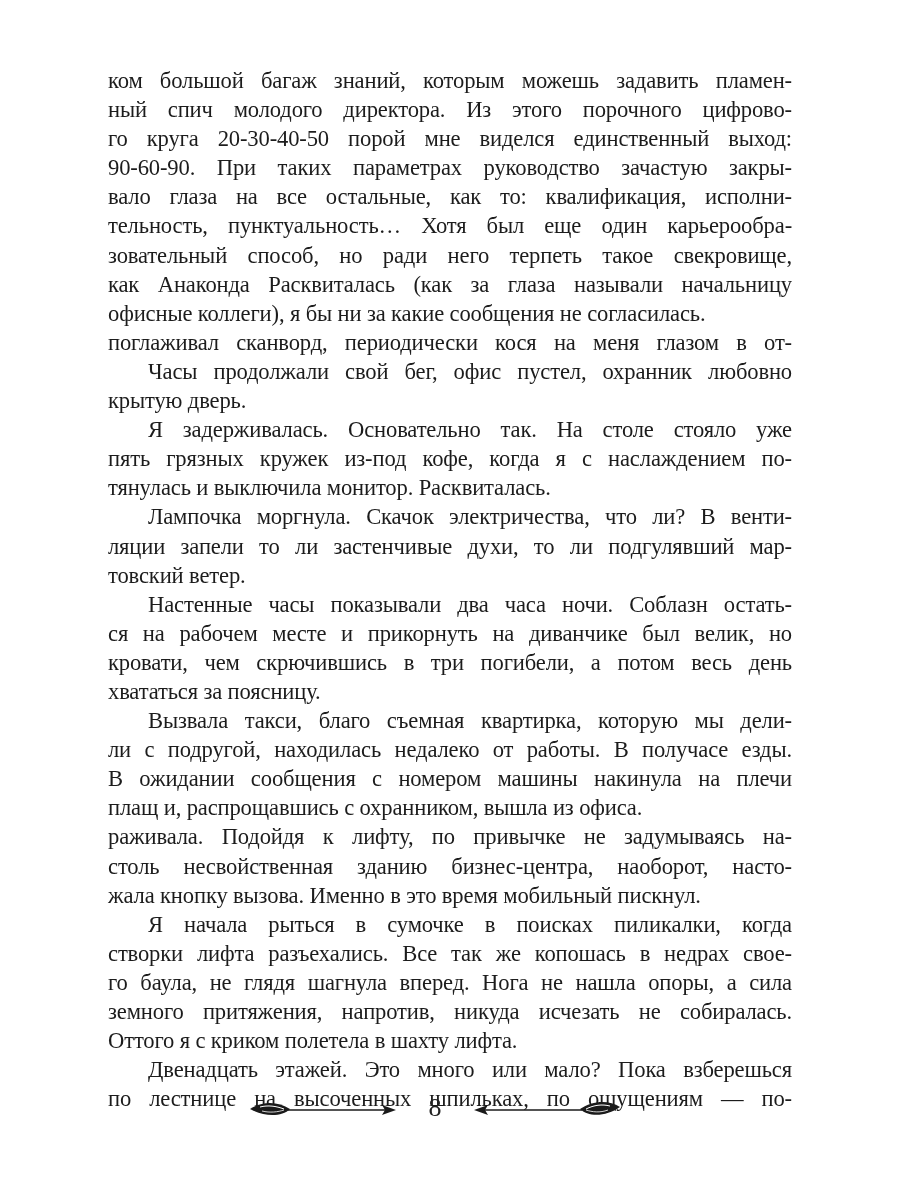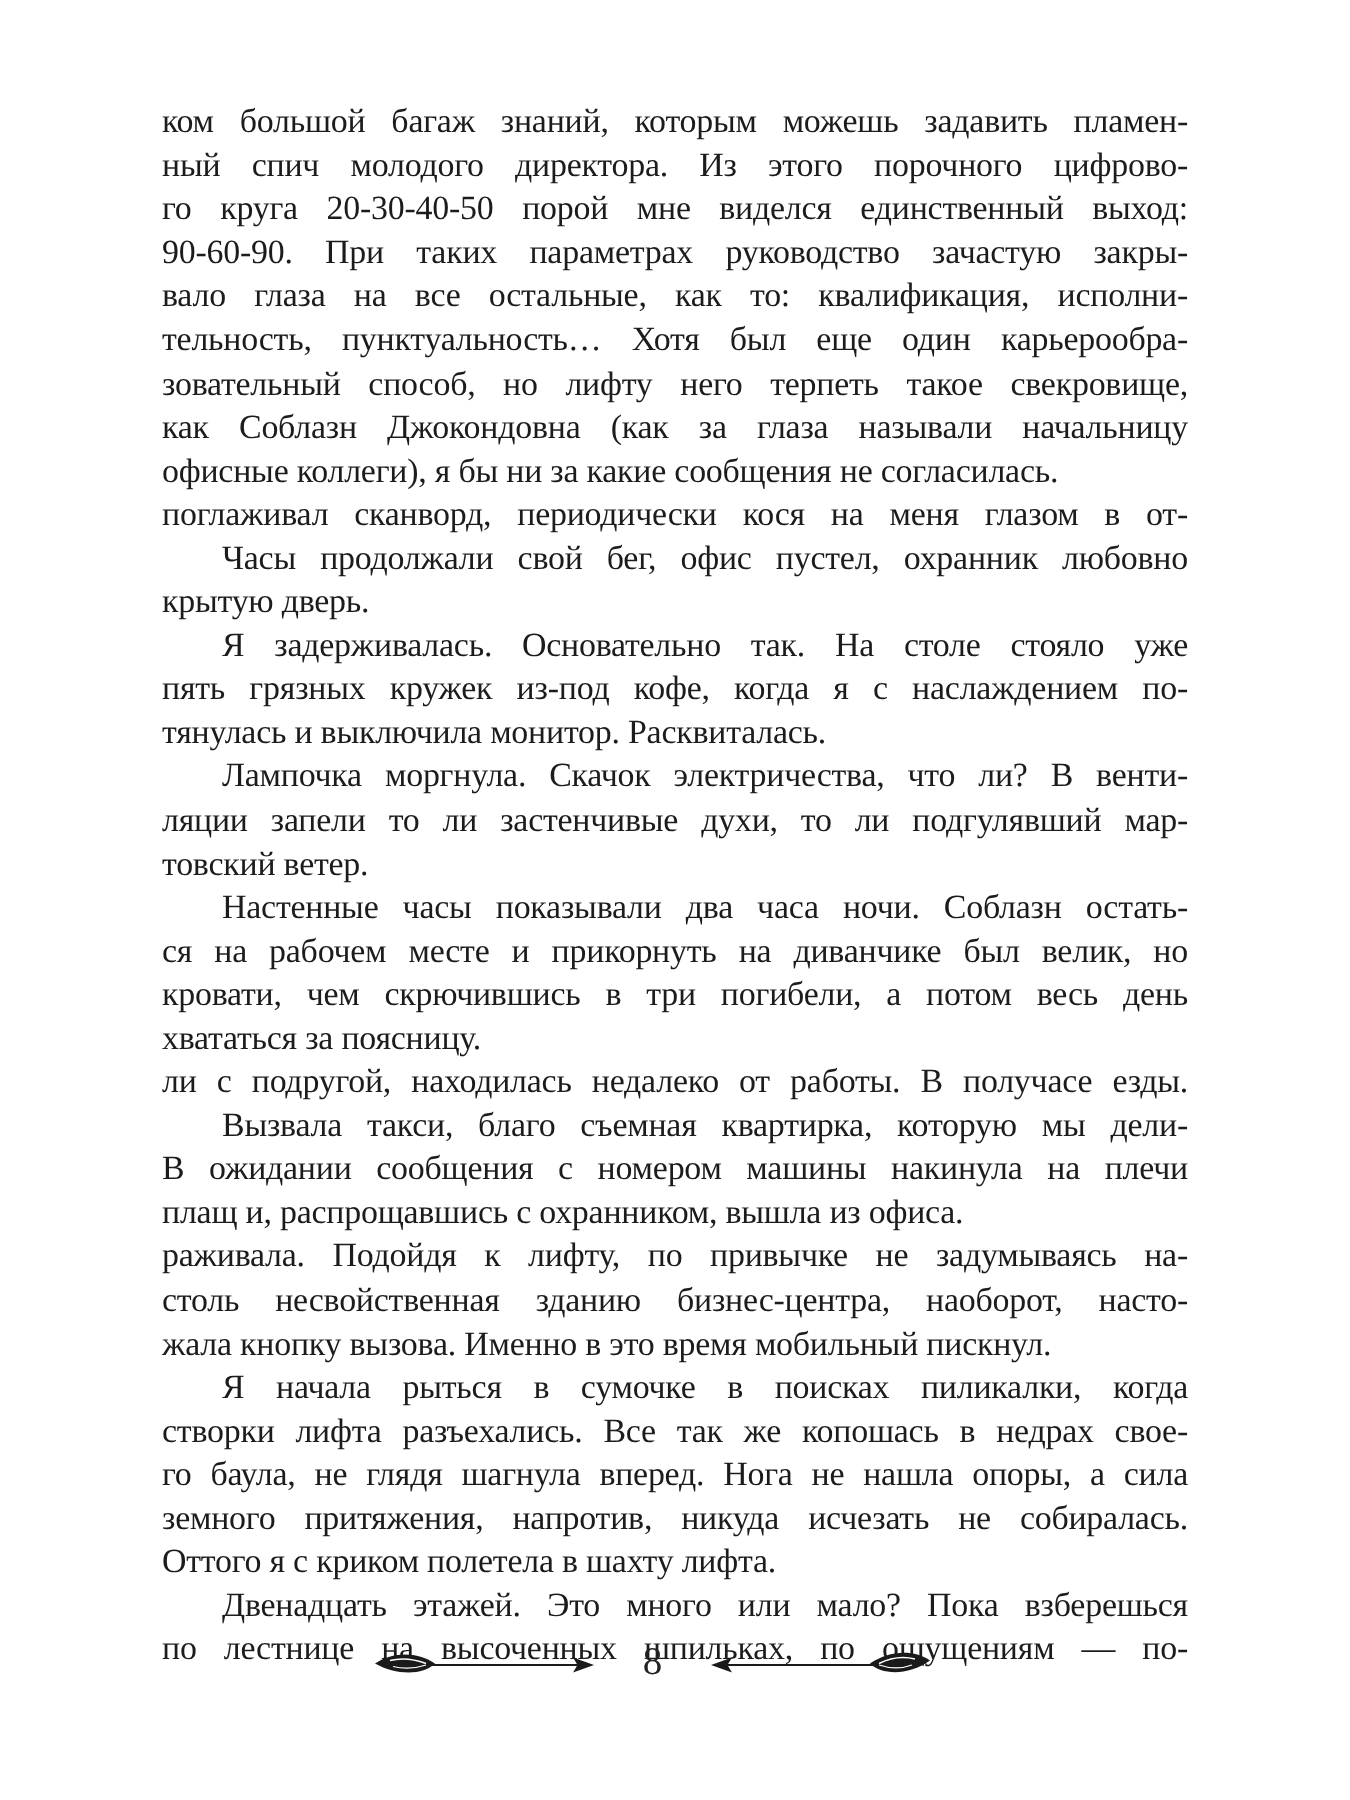--- a/index.html
+++ b/index.html
@@ -27,22 +27,22 @@
 <body>
 
 <div class="page" id="page-body">
     <div class="para">
       <span class="line">ком большой багаж знаний, которым можешь задавить пламен-</span>
       <span class="line">ный спич молодого директора. Из этого порочного цифрово-</span>
       <span class="line">го круга 20-30-40-50 порой мне виделся единственный выход:</span>
       <span class="line">90-60-90. При таких параметрах руководство зачастую закры-</span>
       <span class="line">вало глаза на все остальные, как то: квалификация, исполни-</span>
       <span class="line">тельность, пунктуальность… Хотя был еще один карьерообра-</span>
-      <span class="line">зовательный способ, но лифту него терпеть такое свекровище,</span>
-      <span class="line">как Соблазн Джокондовна (как за глаза называли начальницу</span>
+      <span class="line">зовательный способ, но ради него терпеть такое свекровище,</span>
+      <span class="line">как Анаконда Расквиталась (как за глаза называли начальницу</span>
       <span class="line last">офисные коллеги), я бы ни за какие сообщения не согласилась.</span>
     </div>
     <div class="para">
       <span class="line">поглаживал сканворд, периодически кося на меня глазом в от-</span>
       <span class="line indent">Часы продолжали свой бег, офис пустел, охранник любовно</span>
       <span class="line last">крытую дверь.</span>
     </div>
     <div class="para">
       <span class="line indent">Я задерживалась. Основательно так. На столе стояло уже</span>
       <span class="line">пять грязных кружек из-под кофе, когда я с наслаждением по-</span>
@@ -53,22 +53,22 @@
       <span class="line">ляции запели то ли застенчивые духи, то ли подгулявший мар-</span>
       <span class="line last">товский ветер.</span>
     </div>
     <div class="para">
       <span class="line indent">Настенные часы показывали два часа ночи. Соблазн остать-</span>
       <span class="line">ся на рабочем месте и прикорнуть на диванчике был велик, но</span>
       <span class="line">кровати, чем скрючившись в три погибели, а потом весь день</span>
       <span class="line last">хвататься за поясницу.</span>
     </div>
     <div class="para">
+      <span class="line indent">Вызвала такси, благо съемная квартирка, которую мы дели-</span>
       <span class="line">ли с подругой, находилась недалеко от работы. В получасе езды.</span>
-      <span class="line indent">Вызвала такси, благо съемная квартирка, которую мы дели-</span>
       <span class="line">В ожидании сообщения с номером машины накинула на плечи</span>
       <span class="line last">плащ и, распрощавшись с охранником, вышла из офиса.</span>
     </div>
     <div class="para">
       <span class="line">раживала. Подойдя к лифту, по привычке не задумываясь на-</span>
       <span class="line">столь несвойственная зданию бизнес-центра, наоборот, насто-</span>
       <span class="line last">жала кнопку вызова. Именно в это время мобильный пискнул.</span>
     </div>
     <div class="para">
       <span class="line indent">Я начала рыться в сумочке в поисках пиликалки, когда</span>

